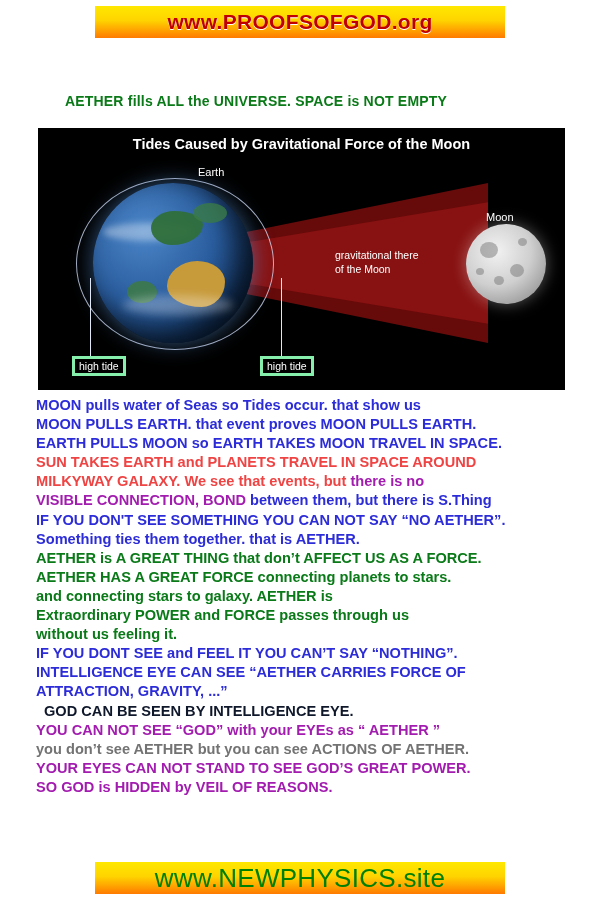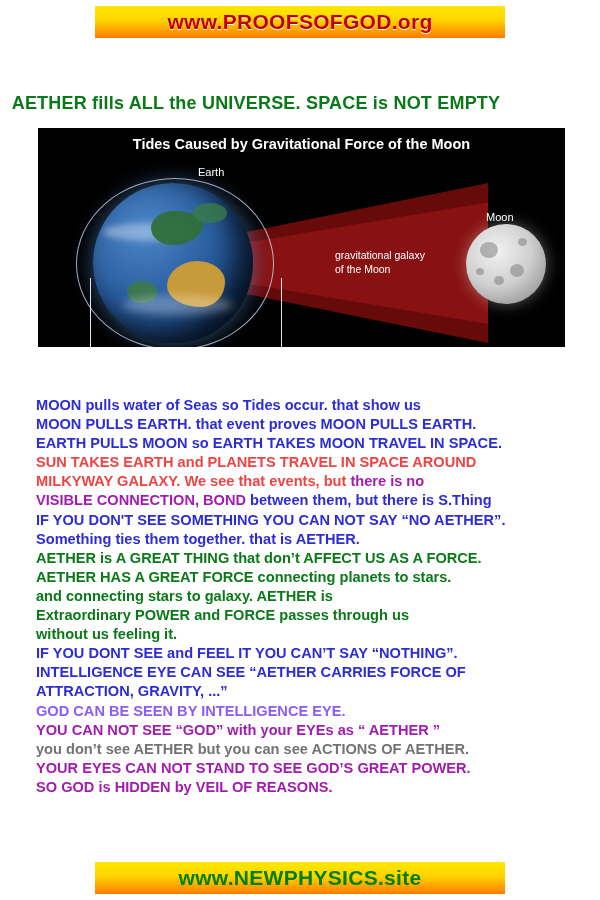--- a/index.html
+++ b/index.html
@@ -20,36 +20,36 @@
   .banner span{
     font-weight:bold;font-size:21px;color:#c00000;letter-spacing:0.3px;
     text-shadow:0 1px 0 #ffffff;
   }
   .bottom-banner{
     position:absolute;left:95px;top:862px;width:410px;height:32px;
     background:linear-gradient(to bottom,#ffe800 0%,#ffd400 45%,#ff9b00 80%,#ff7a00 100%);
     display:flex;align-items:center;justify-content:center;
   }
   .bottom-banner span{
-    font-weight:bold;font-size:21px;color:#008000;letter-spacing:0.3px;
+    font-weight:normal;font-size:26px;color:#008000;letter-spacing:0.3px;
   }
 
   
   .headline{
     position:absolute;left:0;top:58px;width:600px;text-align:center;
     font-weight:bold;font-size:21.5px;color:#8a00c2;letter-spacing:0.2px;
   }
   .subhead{
     position:absolute;left:0;top:93px;width:512px;text-align:center;
-    font-weight:bold;font-size:18px;color:#0a7a18;letter-spacing:0.2px;
+    font-weight:bold;font-size:14px;color:#0a7a18;letter-spacing:0.2px;
   }
 
   
   .figure{
-    position:absolute;left:38px;top:128px;width:527px;height:219px;
+    position:absolute;left:38px;top:128px;width:527px;height:262px;
     background:#000000;overflow:hidden;
   }
   .fig-title{
     position:absolute;left:0;top:8px;width:527px;text-align:center;
     color:#ffffff;font-weight:bold;font-size:14.5px;
   }
   .lbl{position:absolute;color:#ffffff;font-size:11px;}
   .lbl-earth{left:160px;top:38px;}
   .lbl-moon{left:425px;top:83px;padding-left:23px;}
   .lbl-grav{left:297px;top:120px;font-size:10.5px;line-height:14px;width:120px;}
@@ -114,21 +114,21 @@
   
   .body{
     position:absolute;left:36px;top:396px;width:568px;
     font-weight:bold;font-size:14.6px;line-height:19.1px;
   }
   .body div{white-space:nowrap;}
   .blue{color:#2c2cd8;}
   .green{color:#0a7a18;}
   .red{color:#a21caf;}
   .dk{color:#ef4444;}
-  .brown{color:#8b5cf6;}
+  .brown{color:#0f172a;margin-left:8px;}
   .orange{color:#737373;}
 </style>
 </head>
 <body>
 
 <div class="page">
 
   <div class="banner">
     <span>www.PROOFSOFGOD.org</span>
   </div>
@@ -159,21 +159,21 @@
       <div class="cr" style="left:14px;top:18px;width:18px;height:16px;"></div>
       <div class="cr" style="left:44px;top:40px;width:14px;height:13px;"></div>
       <div class="cr" style="left:28px;top:52px;width:10px;height:9px;"></div>
       <div class="cr" style="left:52px;top:14px;width:9px;height:8px;"></div>
       <div class="cr" style="left:10px;top:44px;width:8px;height:7px;"></div>
     </div>
 
     <div class="lbl lbl-earth">Earth</div>
     <div class="lbl lbl-moon">Moon</div>
     <div class="lbl lbl-grav">
-      <span>gravitational galaxy</span><br>
+      <span>gravitational there</span><br>
       <span>of the Moon</span>
     </div>
 
     <div class="lbl tidebox lbl-hightide-l">high tide</div>
     <div class="lbl tidebox lbl-hightide-r">high tide</div>
 
   </div>
 
   <div class="body" id="body-text">
       <div><span class="blue">MOON  pulls  water of Seas  so  Tides  occur. that show us</span></div>

